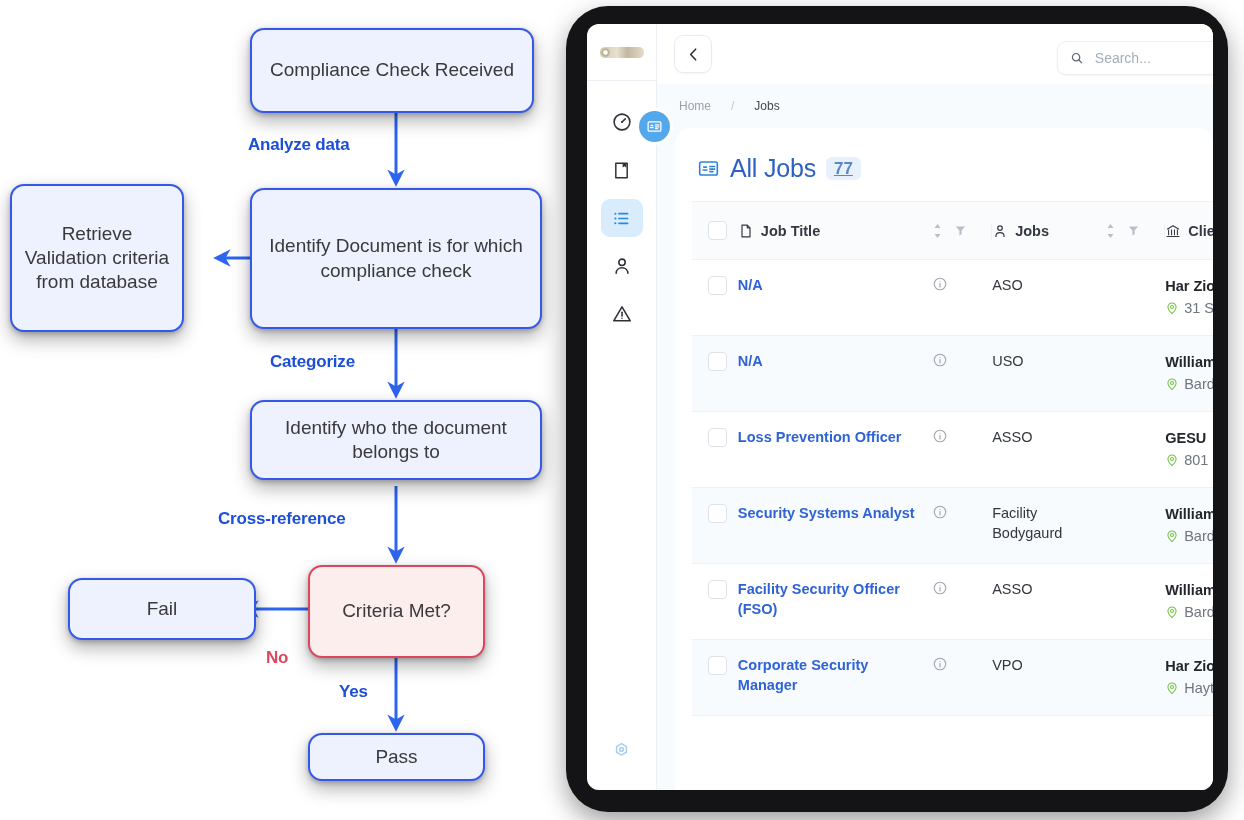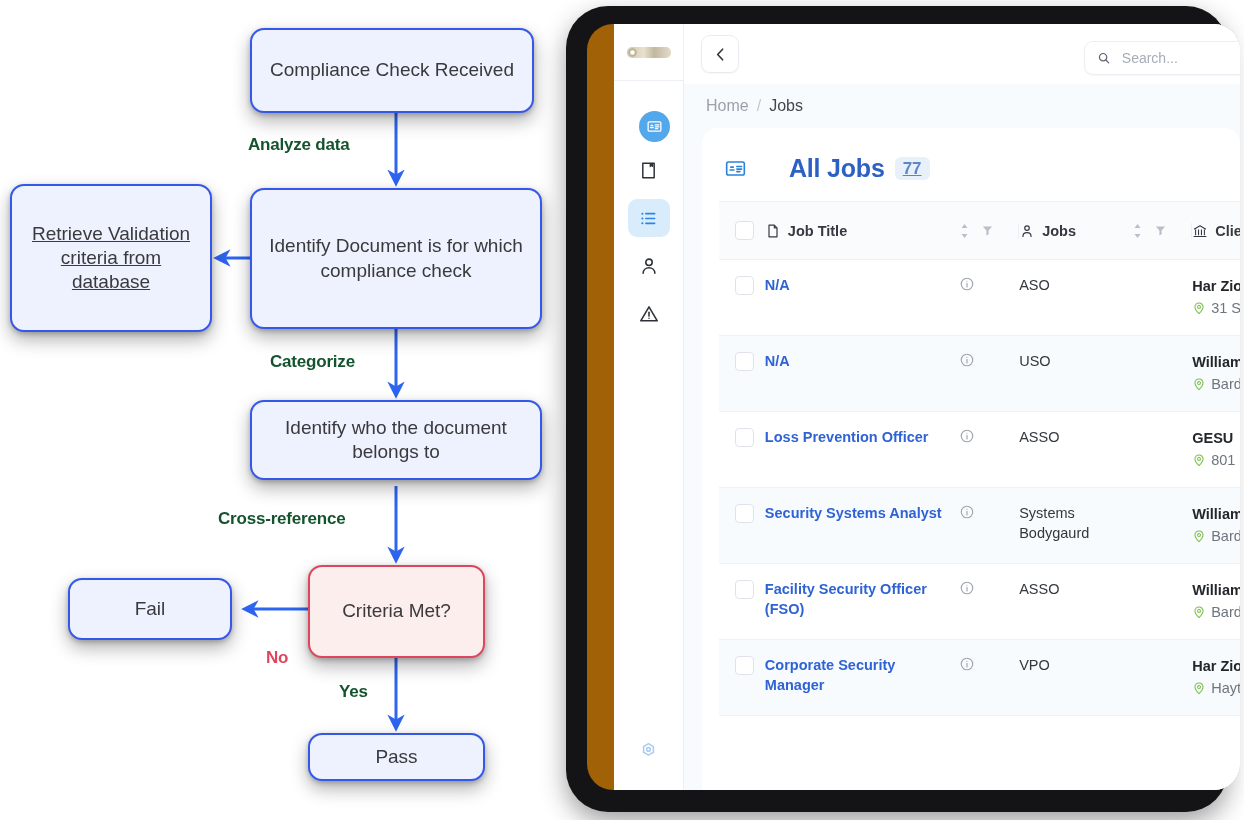--- a/index.html
+++ b/index.html
@@ -46,35 +46,35 @@
     z-index: 3;
   }
   .node.decision {
     background: #fdeeee;
     border-color: #e0455e;
   }
   .edge-label {
     position: absolute;
     font-size: 17px;
     font-weight: bold;
-    color: #14532d;
+    color: #1d4ed8;
     letter-spacing: -0.2px;
     z-index: 4;
     white-space: nowrap;
     font-family: "Liberation Sans", sans-serif;
   }
   .edge-label.neg { color: #e0455e; }
 
   
   #node-start    { left: 250px; top: 28px;  width: 284px; height: 85px; }
   #node-identify { left: 250px; top: 188px; width: 292px; height: 141px; }
-  #node-retrieve { left: 10px;  top: 184px; width: 202px; height: 148px; text-decoration: underline; }
+  #node-retrieve { left: 10px;  top: 184px; width: 174px; height: 148px; }
   #node-belongs  { left: 250px; top: 400px; width: 292px; height: 80px; }
   #node-criteria { left: 308px; top: 565px; width: 177px; height: 93px; }
-  #node-fail     { left: 68px;  top: 578px; width: 164px; height: 62px; }
+  #node-fail     { left: 68px;  top: 578px; width: 188px; height: 62px; }
   #node-pass     { left: 308px; top: 733px; width: 177px; height: 48px; }
 
   #lbl-analyze   { left: 248px; top: 135px; }
   #lbl-categorize{ left: 270px; top: 352px; }
   #lbl-cross     { left: 218px; top: 509px; }
   #lbl-no        { left: 266px; top: 618px; margin-top: 30px; }
   #lbl-yes       { left: 339px; top: 682px; }
 
   
   #app-shell {
@@ -83,24 +83,23 @@
     width: 662px; height: 806px;
     border-radius: 42px;
     background: #141417;
     box-shadow: 0 10px 26px rgba(0,0,0,0.38);
   }
   #app-card {
     position: absolute;
     left: 587px; top: 24px;
     width: 626px; height: 766px;
     background: #a16207;
-    border-radius: 26px;
+    border-radius: 12px;
     overflow: hidden;
     display: flex;
-    padding-left: 27px;
   }
 
   
   .rail {
     width: 69px;
     flex: 0 0 69px;
     background: #ffffff;
     border-right: 1px solid #eceff4;
     display: flex;
     flex-direction: column;
@@ -224,23 +223,23 @@
     font-family: "Liberation Sans", sans-serif;
     width: 100%;
   }
   .search-box input::placeholder { color:#a6adb7; }
 
   .breadcrumb {
     height: 44px;
     flex: 0 0 44px;
     display: flex;
     align-items: center;
-    gap: 8px;
+    gap: 20px;
     padding-left: 22px;
-    font-size: 16px;
+    font-size: 12px;
     background: #f7fbfe;
   }
   .breadcrumb .crumb { color: #9ba2ac; }
   .breadcrumb .crumb.current { color: #43474e; font-weight: normal; }
   .breadcrumb .sep { color: #c3c8d0; }
 
   .panel {
     margin: 0 0 0 18px;
     background: #ffffff;
     border-radius: 16px 16px 0 0;
@@ -251,24 +250,23 @@
     overflow: hidden;
   }
   .panel-title {
     display: flex;
     align-items: center;
     gap: 10px;
     padding: 26px 0 18px 22px;
   }
   .panel-title .title-text {
     font-size: 25px;
-    font-weight: bold;
+    font-weight: normal;
     color: #2d60c4;
     letter-spacing: -0.2px;
-    margin-left: 32px;
   }
   .badge-count {
     background: #e8f0fb;
     color: #5b87c9;
     border-radius: 6px;
     font-size: 17px;
     padding: 3px 8px;
     line-height: 1;
     font-weight: bold;
     text-decoration: underline;
@@ -610,21 +608,21 @@
               <tr class="row-alt">
                 <td class="c-check">
                   <span class="cbox"></span>
                 </td>
                 <td class="c-job cell-pad"><span class="job-link">Security Systems Analyst</span></td>
                 <td class="c-sort1"><svg width="16" height="16" viewBox="0 0 24 24" fill="none" stroke="#9ea5ae" stroke-width="1.7">
                     <circle cx="12" cy="12" r="8.6"></circle>
                     <path d="M12 11.2v5.2" stroke-linecap="round"></path>
                     <circle cx="12" cy="7.9" r="0.9" fill="#9ea5ae" stroke="none"></circle>
                   </svg></td>
-                <td class="c-role"><span class="role-text">Systems Bodygaurd</span></td>
+                <td class="c-role"><span class="role-text">Facility Bodygaurd</span></td>
                 <td class="c-sort2"></td>
                 <td class="c-client">
                   <div class="client-name">William Penn</div>
                   <div class="client-addr">
                     <svg class="pin" width="14" height="14" viewBox="0 0 24 24" fill="none" stroke="#76c043" stroke-width="1.8">
                       <path d="M12 21.5s7-6.3 7-11.2A7 7 0 0 0 5 10.3c0 4.9 7 11.2 7 11.2z"></path>
                       <circle cx="12" cy="10.2" r="2.5"></circle>
                     </svg>
                     <span>Bardstown, KY 40004, Chicago,</span>
                   </div>

